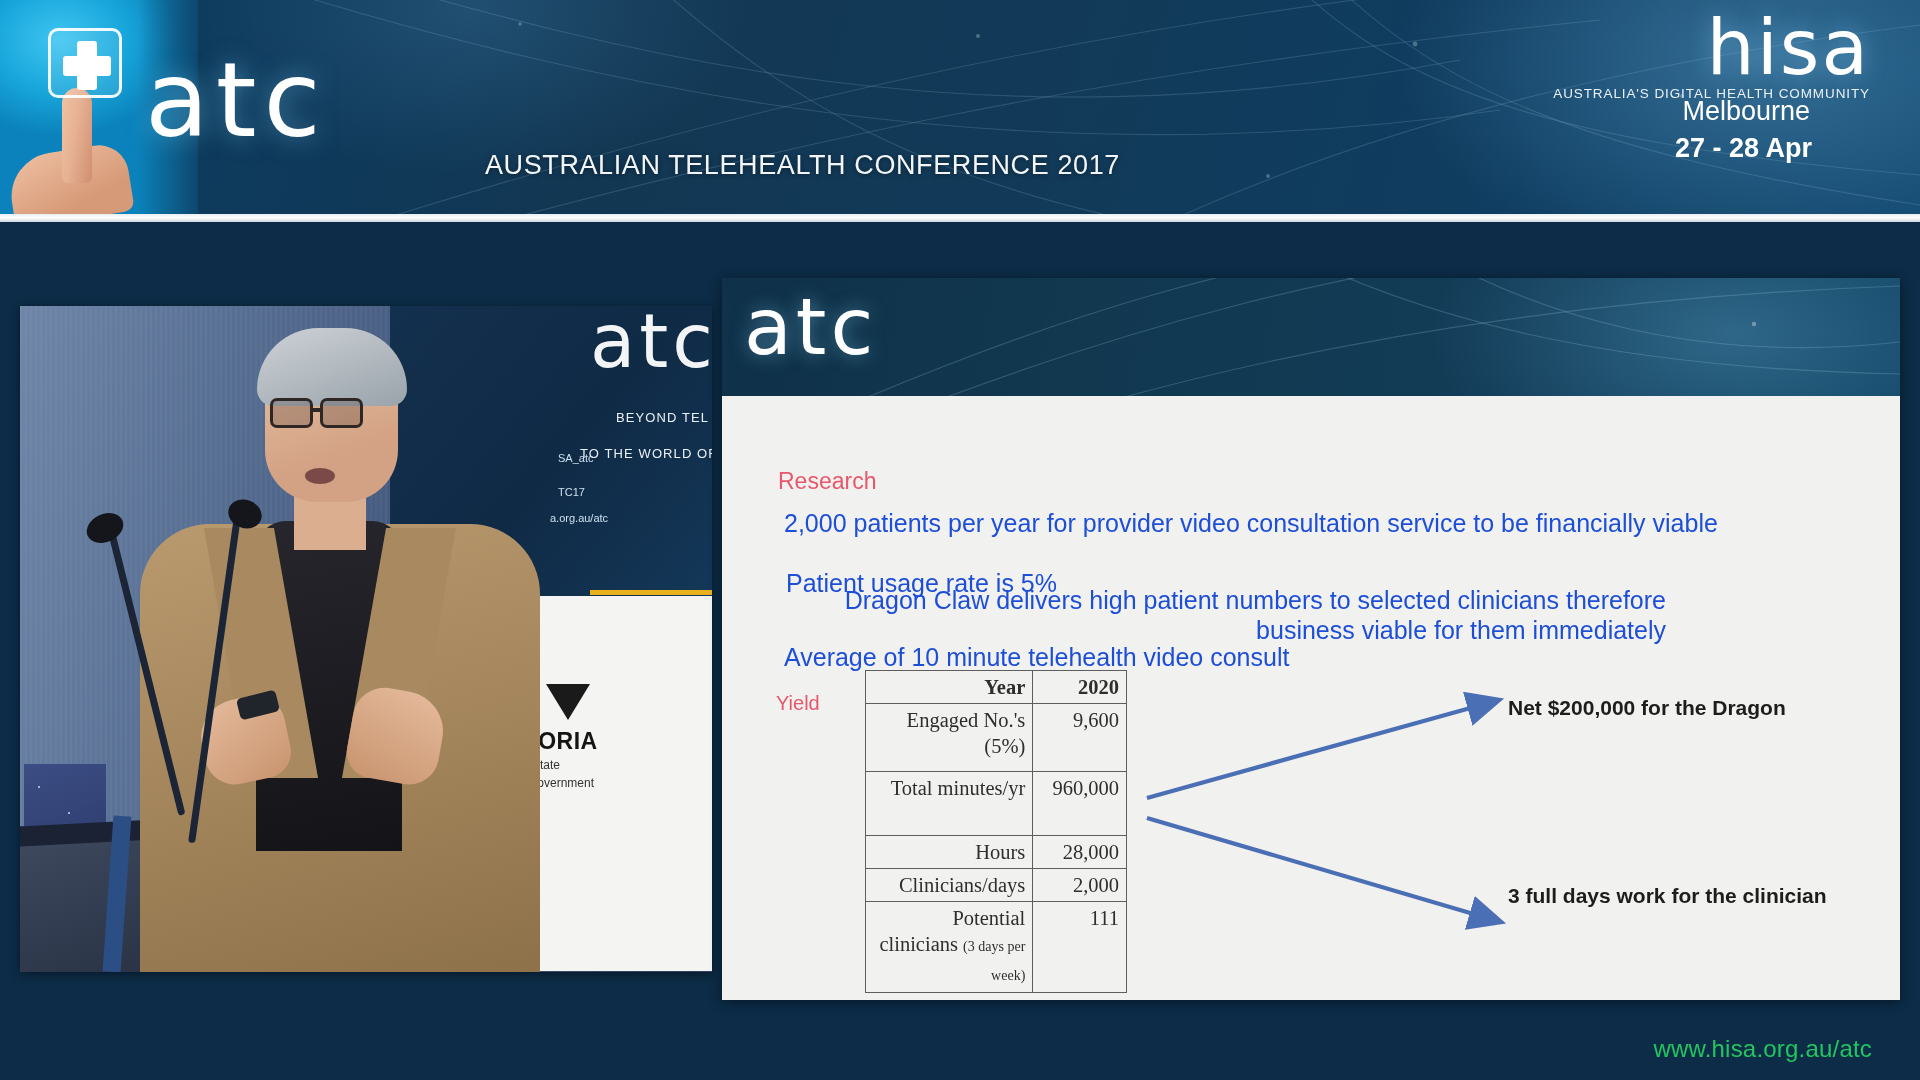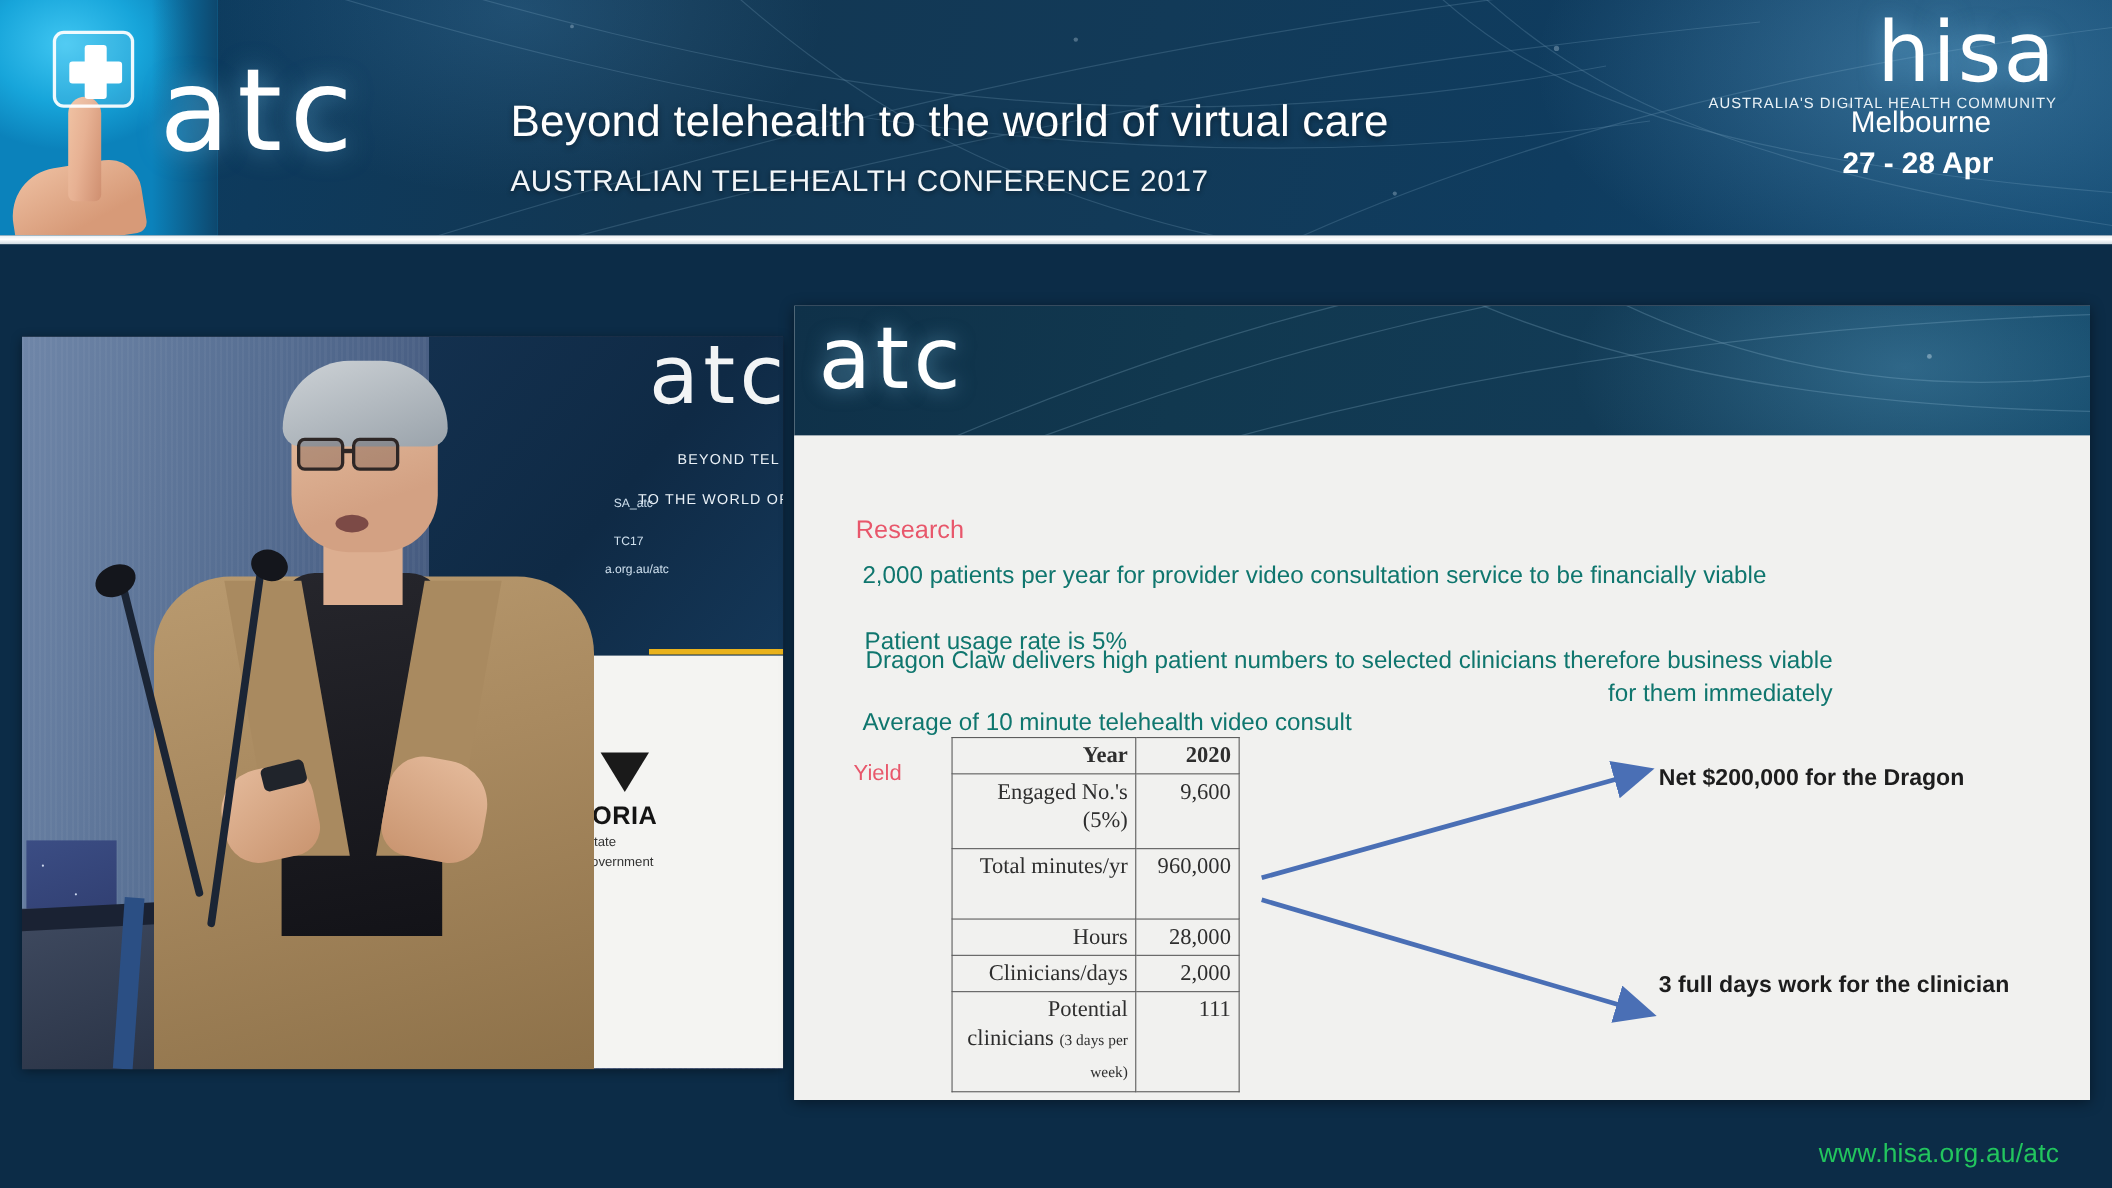--- a/index.html
+++ b/index.html
@@ -57,21 +57,21 @@
     letter-spacing:7px; color:#ffffff;
     text-shadow:0 0 24px rgba(120,200,240,.55);
   }
   .title-main {
     position:absolute; left:464px; top:88px;
     font-size:40px; line-height:46px; color:#ffffff; font-weight:400;
     letter-spacing:.2px; white-space:nowrap;
     text-shadow:0 1px 6px rgba(0,0,0,.45);
   }
   .title-sub {
-    position:absolute; left:464px; top:150px;
+    position:absolute; left:485px; top:150px;
     font-size:27px; line-height:30px; color:#f2f6f9; font-weight:400;
     letter-spacing:.6px; white-space:nowrap;
     text-shadow:0 1px 5px rgba(0,0,0,.45);
   }
   .hisa-logo {
     position:absolute; right:50px; top:10px;
     font-family:"DejaVu Sans", sans-serif;
     font-size:76px; line-height:76px; letter-spacing:2px; color:#fff;
     text-shadow:0 0 22px rgba(130,205,245,.5);
   }
@@ -188,21 +188,21 @@
     position:absolute; left:22px; top:10px; font-family:"DejaVu Sans",sans-serif;
     font-size:78px; line-height:78px; letter-spacing:4px; color:#fff;
     text-shadow:0 0 18px rgba(140,210,245,.5);
   }
   .slide-body { position:absolute; left:0; top:118px; width:1322px; height:604px; background:#f1f1ef;text-align:right; }
 
   .lbl-research {
     position:absolute; left:56px; top:72px; font-size:23px; color:#e8576b; font-weight:400;
   }
   .bullet {
-    position:absolute; color:#0f766e; font-size:22px; line-height:30px; font-weight:400;
+    position:absolute; color:#1d4ed8; font-size:25px; line-height:30px; font-weight:400;
   }
   .b1 { left:62px; top:112px; }
   .b2 { left:64px; top:152px;margin-top:20px; }
   .b3 { left:64px; top:189px; width:880px; }
   .b4 { left:62px; top:246px; }
 
   .lbl-yield {
     position:absolute; left:54px; top:296px; font-size:20px; color:#e8576b;
   }
 
@@ -265,21 +265,20 @@
     <div class="touch-photo">
       <div class="knuckle"></div>
       <div class="finger"></div>
       <div class="cross-box">
         <div class="cross-v"></div>
         <div class="cross-h"></div>
       </div>
     </div>
 
     <div class="atc-logo">atc</div>
-    <div class="title-main">Beyond telehealth to the world of virtual care</div>
     <div class="title-sub">AUSTRALIAN TELEHEALTH CONFERENCE 2017</div>
 
     <div class="hisa-logo">hisa</div>
     <div class="hisa-tag">AUSTRALIA'S DIGITAL HEALTH COMMUNITY</div>
     <div class="hisa-city">Melbourne</div>
     <div class="hisa-dates">27 - 28 Apr</div>
   </div>
   <div class="hdr-rule"></div>
 
   <div class="video-panel">

